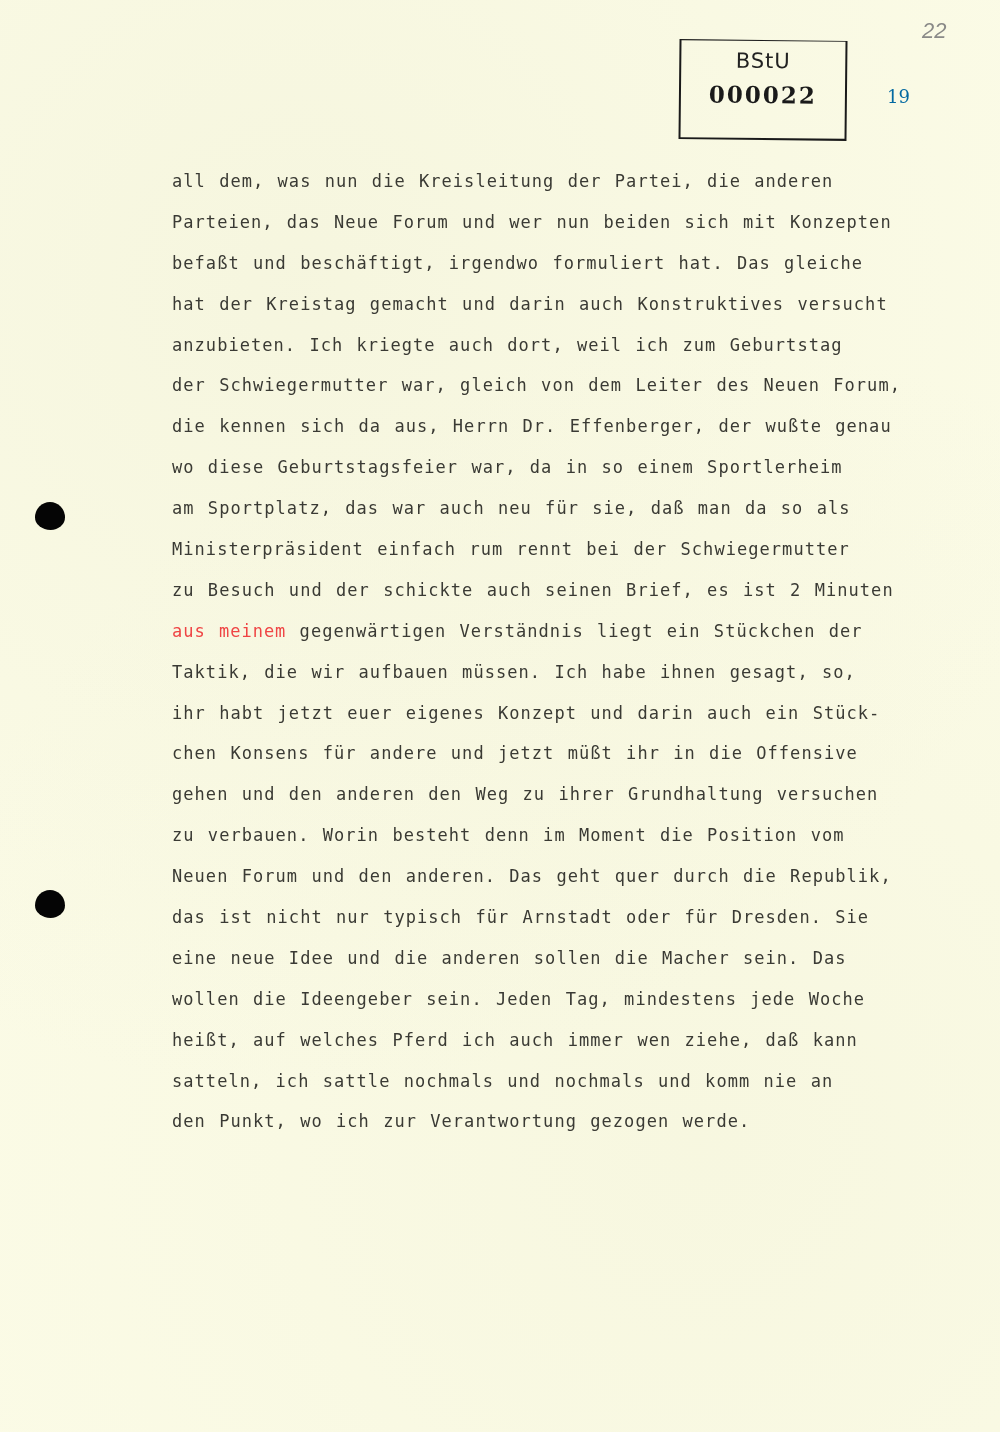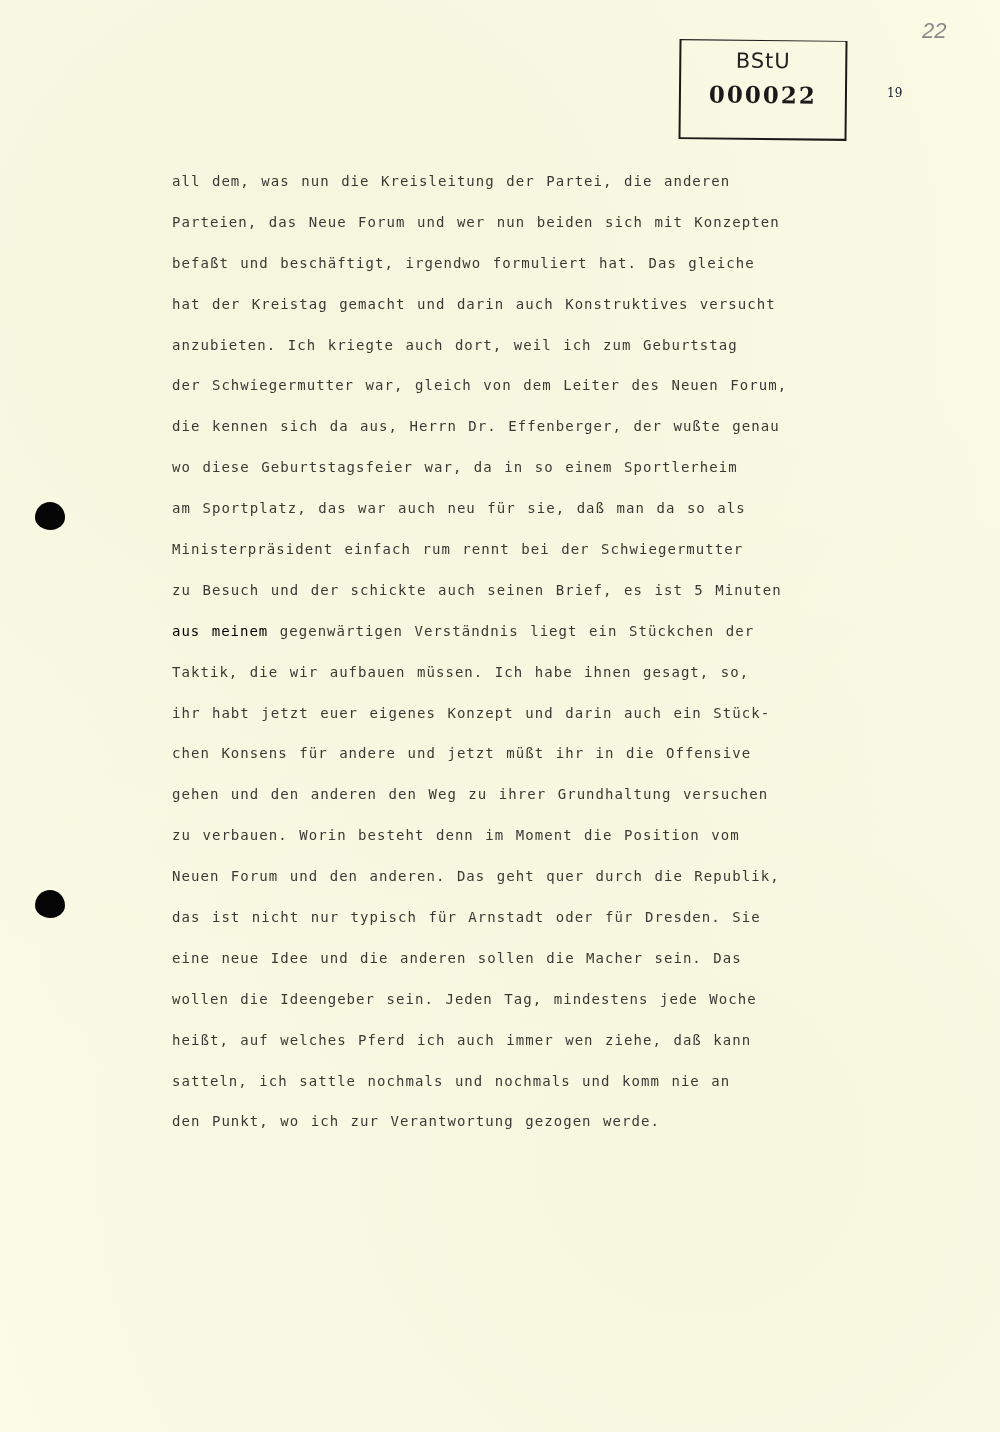--- a/index.html
+++ b/index.html
@@ -41,36 +41,36 @@
     position: absolute; left: 0; right: 0; top: 40px;
     text-align: center;
     font-family: "DejaVu Serif", serif;
     font-weight: bold;
     font-size: 23px; color: #1a1a1a;
     letter-spacing: 2px;
   }
   .page-number {
     position: absolute; left: 887px; top: 86px;
     font-family: "DejaVu Serif", serif;
-    font-size: 12px; color: #0f172a;
+    font-size: 18px; color: #0369a1;
   }
   .body-text {
     position: absolute; left: 172px; top: 166px;
     width: 800px;
   }
   .line {
     height: 40.9px;
     line-height: 30px;
-    font-size: 14px;
+    font-size: 17px;
     white-space: pre;
     letter-spacing: 1.05px;
     word-spacing: 2px;
   }
   .overstrike {
-    color: #000000;
+    color: #ef4444;
     letter-spacing: 1px;
   }
   .punch-hole {
     position: absolute;
     width: 30px; height: 28px;
     background: #050505;
     border-radius: 50% 50% 48% 52% / 55% 55% 45% 45%;
   }
   .hole-1 { left: 35px; top: 502px; }
   .hole-2 { left: 35px; top: 890px; }
@@ -93,21 +93,21 @@
   <div class="line">all dem, was nun die Kreisleitung der Partei, die anderen</div>
   <div class="line">Parteien, das Neue Forum und wer nun beiden sich mit Konzepten</div>
   <div class="line">befaßt und beschäftigt, irgendwo formuliert hat. Das gleiche</div>
   <div class="line">hat der Kreistag gemacht und darin auch Konstruktives versucht</div>
   <div class="line">anzubieten. Ich kriegte auch dort, weil ich zum Geburtstag</div>
   <div class="line">der Schwiegermutter war, gleich von dem Leiter des Neuen Forum,</div>
   <div class="line">die kennen sich da aus, Herrn Dr. Effenberger, der wußte genau</div>
   <div class="line">wo diese Geburtstagsfeier war, da in so einem Sportlerheim</div>
   <div class="line">am Sportplatz, das war auch neu für sie, daß man da so als</div>
   <div class="line">Ministerpräsident einfach rum rennt bei der Schwiegermutter</div>
-  <div class="line">zu Besuch und der schickte auch seinen Brief, es ist 5 Minuten</div>
+  <div class="line">zu Besuch und der schickte auch seinen Brief, es ist 2 Minuten</div>
   <div class="line"><span class="overstrike">aus meinem </span><span>gegenwärtigen Verständnis liegt ein Stückchen der</span></div>
   <div class="line">Taktik, die wir aufbauen müssen. Ich habe ihnen gesagt, so,</div>
   <div class="line">ihr habt jetzt euer eigenes Konzept und darin auch ein Stück-</div>
   <div class="line">chen Konsens für andere und jetzt müßt ihr in die Offensive</div>
   <div class="line">gehen und den anderen den Weg zu ihrer Grundhaltung versuchen</div>
   <div class="line">zu verbauen. Worin besteht denn im Moment die Position vom</div>
   <div class="line">Neuen Forum und den anderen. Das geht quer durch die Republik,</div>
   <div class="line">das ist nicht nur typisch für Arnstadt oder für Dresden. Sie</div>
   <div class="line">eine neue Idee und die anderen sollen die Macher sein. Das</div>
   <div class="line">wollen die Ideengeber sein. Jeden Tag, mindestens jede Woche</div>

